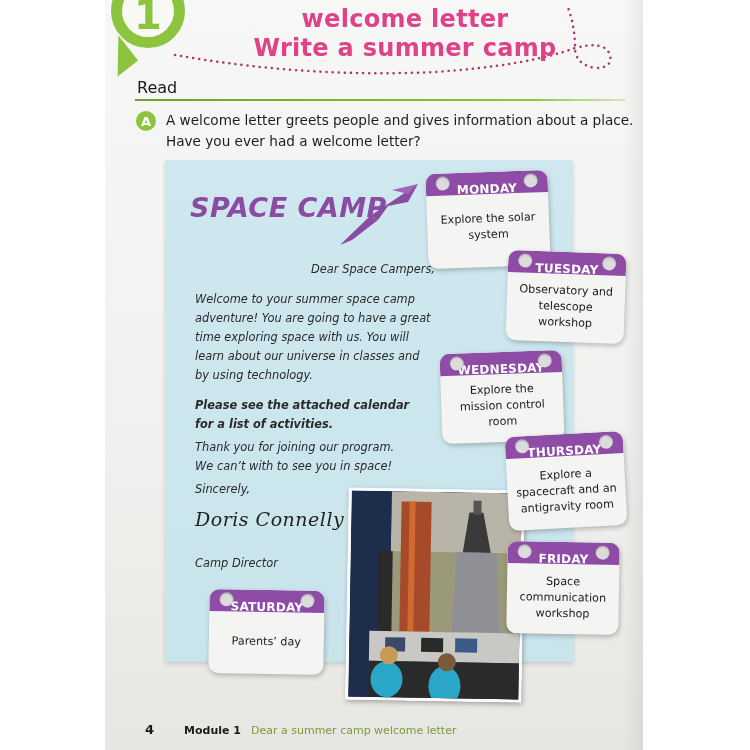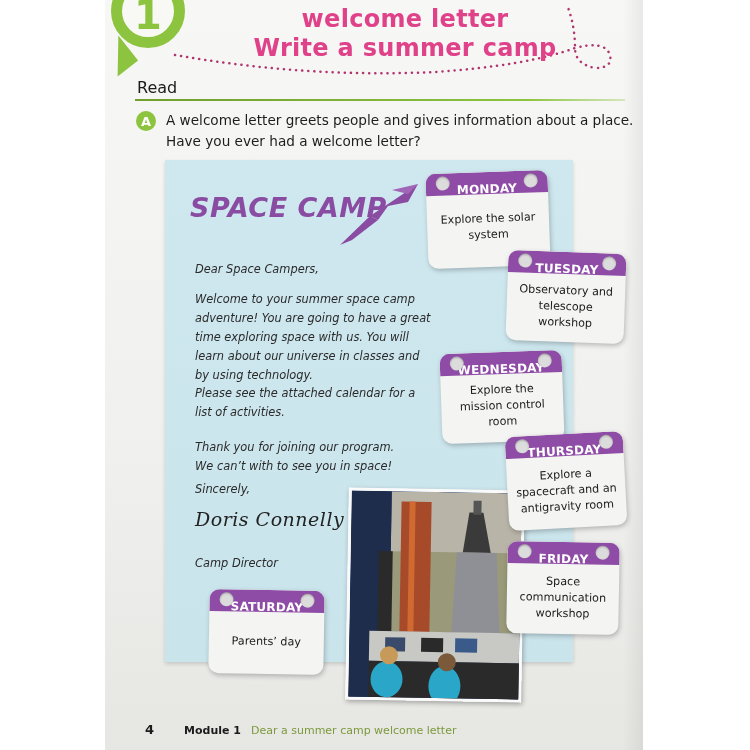--- a/index.html
+++ b/index.html
@@ -156,23 +156,23 @@
   </div>
 
   <div class="letter">
     <div class="logo">SPACE CAMP</div>
     <svg class="logo-swoosh" viewBox="0 0 90 70">
       <path d="M10 65 L40 36 L48 40 L22 60 Z" fill="#8a4ca3"></path>
       <path d="M40 36 L88 4 L78 22 L58 26 L48 40 Z" fill="#8a4ca3"></path>
       <path d="M62 10 L88 4 L78 14 Z" fill="#a066b8"></path>
     </svg>
 
-    <div class="letter-text" style="top:100px;">Dear Space Campers,</div>
+    <div class="letter-text" style="top:100px;text-align:right;">Dear Space Campers,</div>
     <div class="letter-text" style="top:130px;">Welcome to your summer space camp adventure! You are going to have a great time exploring space with us. You will learn about our universe in classes and by using technology.</div>
-    <div class="letter-text" style="top:224px; width:232px;">Please see the attached calendar for a list of activities.</div>
+    <div class="letter-text" style="top:236px; width:232px;font-weight:bold;">Please see the attached calendar for a list of activities.</div>
     <div class="letter-text" style="top:278px; width:260px;">
       <div>Thank you for joining our program.</div>
       <div>We can’t with to see you in space!</div>
     </div>
     <div class="letter-text" style="top:320px;">Sincerely,</div>
     <div class="signature">Doris Connelly</div>
     <div class="letter-text" style="top:394px;">Camp Director</div>
   </div>
 
   <div class="photo">

